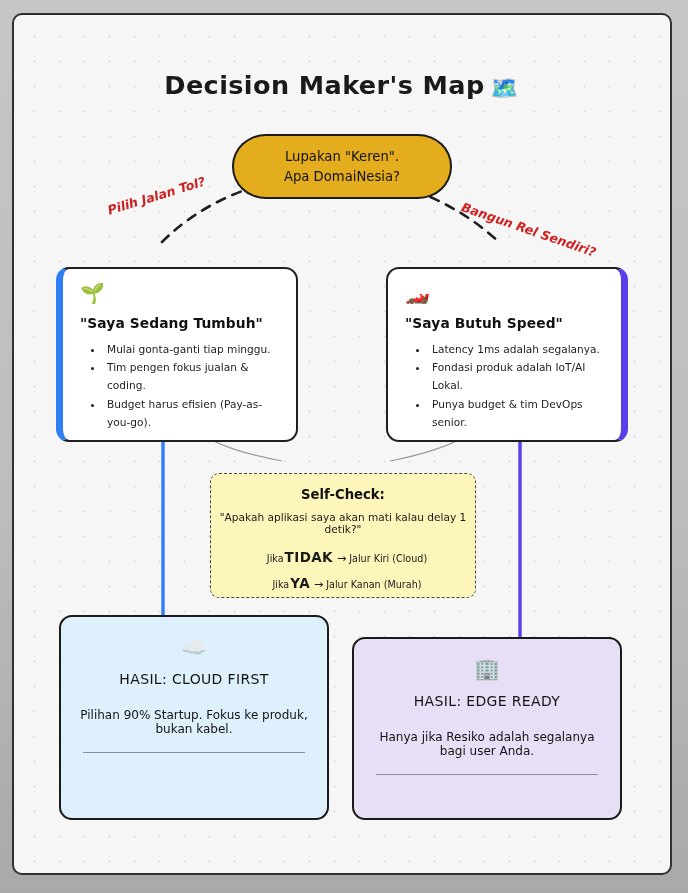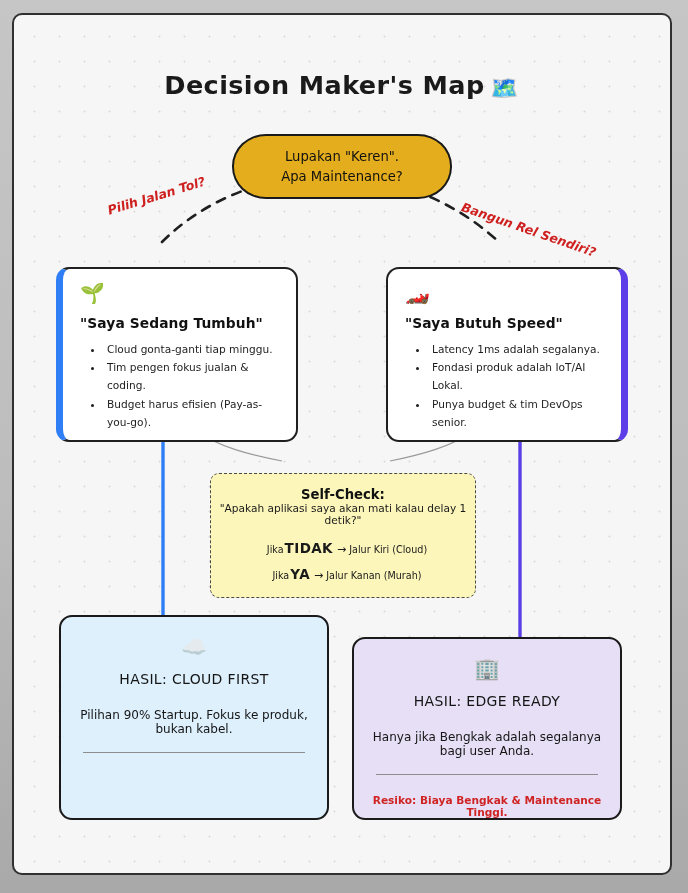--- a/index.html
+++ b/index.html
@@ -132,20 +132,21 @@
     background: #fcf6ba;
     border: 1.7px dashed #4a4a4a;
     border-radius: 9px;
     padding-top: 13px;
     text-align: center;
   }
   #sc-title {
     font-size: 13.2px;
     font-weight: bold;
     color: #111;
+    margin-bottom: 9px;
   }
   #sc-question {
     font-size: 10.6px;
     color: #1a1a1a;
     margin-bottom: 14px;
   }
   .sc-rule {
     font-size: 9.6px;
     color: #1a1a1a;
     margin-bottom: 10px;
@@ -225,31 +226,31 @@
 
       <path d="M 506 418 L 506 672" fill="none" stroke="#5b3ee8" stroke-width="3.4"></path>
     </svg>
 
     <div id="title">
       <span>Decision Maker's Map</span><span class="map-emoji">🗺️</span>
     </div>
 
     <div id="root-node">
       <div>Lupakan "Keren".</div>
-      <div>Apa Maintenance?</div>
+      <div>Apa DomaiNesia?</div>
     </div>
 
     <div class="branch-label" id="label-left">Pilih Jalan Tol?</div>
     <div class="branch-label" id="label-right">Bangun Rel Sendiri?</div>
 
     <div class="opt-card" id="card-left">
       <span class="opt-emoji">🌱</span>
       <div class="opt-head">"Saya Sedang Tumbuh"</div>
       <ul class="opt-list">
-        <li>Cloud gonta-ganti tiap minggu.</li>
+        <li>Mulai gonta-ganti tiap minggu.</li>
         <li>Tim pengen fokus jualan &amp; coding.</li>
         <li>Budget harus efisien (Pay-as-you-go).</li>
       </ul>
     </div>
 
     <div class="opt-card" id="card-right">
       <span class="opt-emoji">🏎️</span>
       <div class="opt-head">"Saya Butuh Speed"</div>
       <ul class="opt-list">
         <li>Latency 1ms adalah segalanya.</li>
@@ -274,19 +275,18 @@
     <div class="result-box" id="result-cloud">
       <span class="res-emoji">☁️</span>
       <div class="res-title">HASIL: CLOUD FIRST</div>
       <div class="res-sub">Pilihan 90% Startup. Fokus ke produk, bukan kabel.</div>
       <div class="res-divider"></div>
     </div>
 
     <div class="result-box" id="result-edge">
       <span class="res-emoji">🏢</span>
       <div class="res-title">HASIL: EDGE READY</div>
-      <div class="res-sub">Hanya jika Bengkak adalah segalanya bagi user Anda.</div>
+      <div class="res-sub">Hanya jika Resiko adalah segalanya bagi user Anda.</div>
       <div class="res-divider"></div>
-      <div class="res-risk">Resiko: Biaya Bengkak &amp; Maintenance Tinggi.</div>
     </div>
 
   </div>
 </div>
 
 </body></html>

